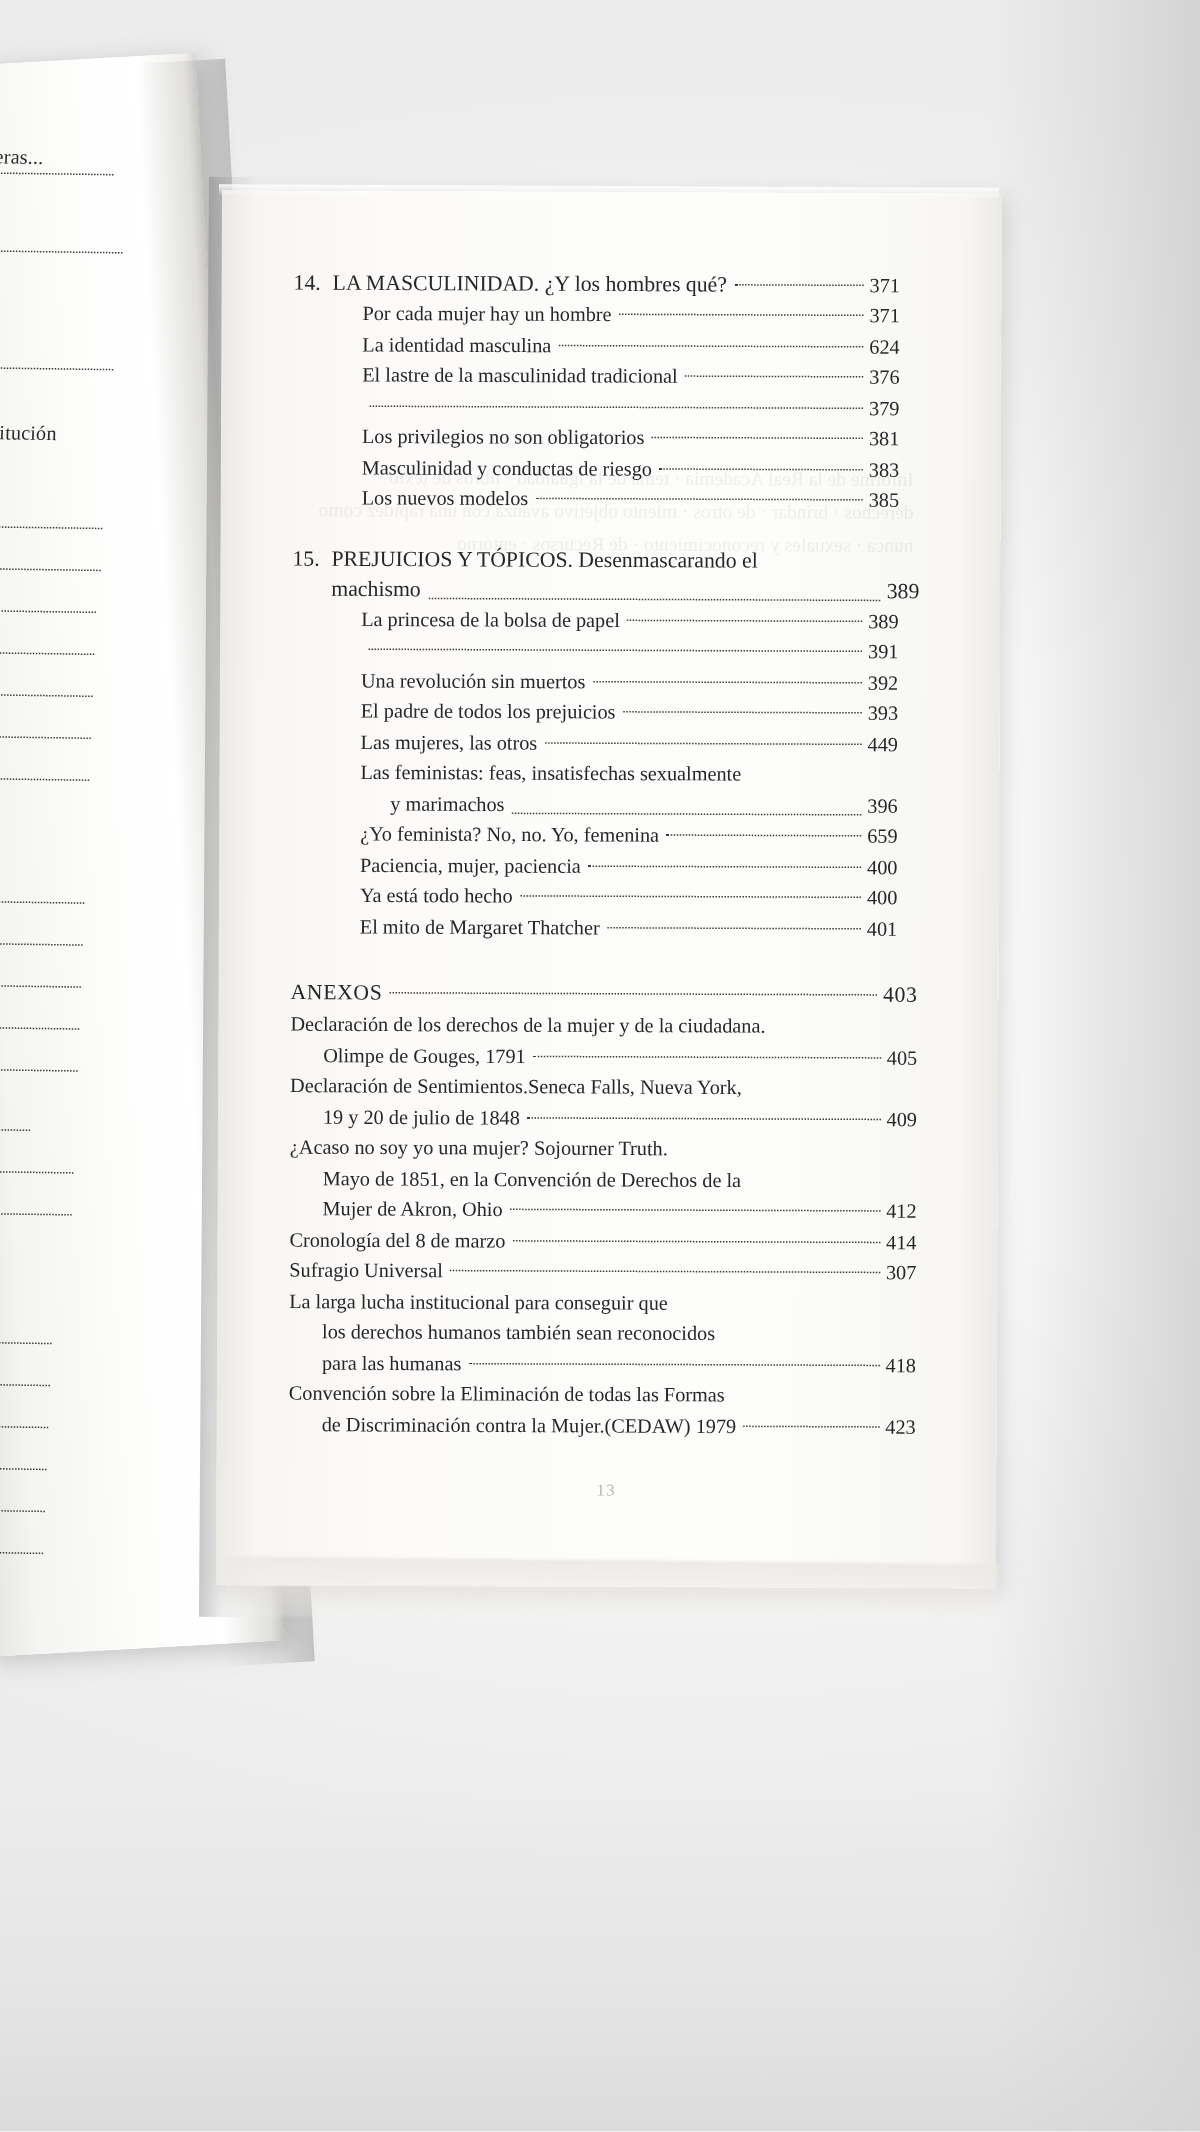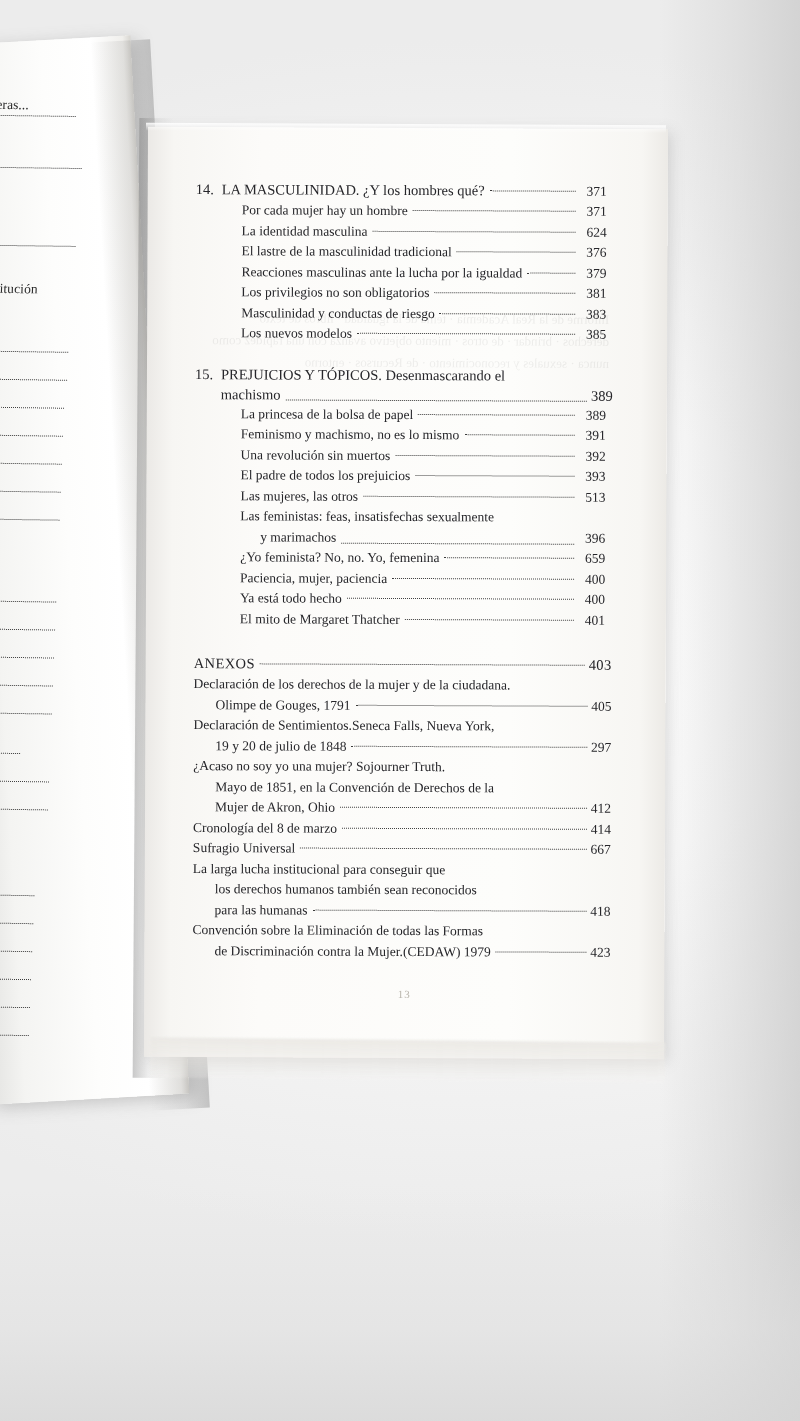--- a/index.html
+++ b/index.html
@@ -119,21 +119,21 @@
     font-size: 14.5px;
     line-height: 20px;
   }
   .chap-num {
     width: 26px;
     flex: 0 0 26px;
     text-align: left;
   }
   .chap-head .pg, .entry .pg {
     flex: 0 0 34px;
-    text-align: center;
+    text-align: left;
     font-size: 13.5px;
   }
 
   .chap-head-2line { display: block; font-size: 14.5px; line-height: 20px; }
   .chap-head-2line .row1 { display: flex; }
   .chap-head-2line .row2 { display: flex; padding-left: 26px; }
 
   .dotfill {
     flex: 1 1 auto;
     margin: 0 4px 0 5px;
@@ -270,21 +270,20 @@
         <span class="txt">La identidad masculina</span>
         <span class="dotfill"></span>
         <span class="pg">624</span>
       </div>
       <div class="entry">
         <span class="txt">El lastre de la masculinidad tradicional</span>
         <span class="dotfill"></span>
         <span class="pg">376</span>
       </div>
       <div class="entry">
-        <span class="txt">Reacciones masculinas ante la lucha por la igualdad</span>
         <span class="dotfill"></span>
         <span class="pg">379</span>
       </div>
       <div class="entry">
         <span class="txt">Los privilegios no son obligatorios</span>
         <span class="dotfill"></span>
         <span class="pg">381</span>
       </div>
       <div class="entry">
         <span class="txt">Masculinidad y conductas de riesgo</span>
@@ -310,38 +309,37 @@
           <span class="pg">389</span>
         </div>
       </div>
 
       <div class="entry">
         <span class="txt">La princesa de la bolsa de papel</span>
         <span class="dotfill"></span>
         <span class="pg">389</span>
       </div>
       <div class="entry">
-        <span class="txt">Feminismo y machismo, no es lo mismo</span>
         <span class="dotfill"></span>
         <span class="pg">391</span>
       </div>
       <div class="entry">
         <span class="txt">Una revolución sin muertos</span>
         <span class="dotfill"></span>
         <span class="pg">392</span>
       </div>
       <div class="entry">
         <span class="txt">El padre de todos los prejuicios</span>
         <span class="dotfill"></span>
         <span class="pg">393</span>
       </div>
       <div class="entry">
         <span class="txt">Las mujeres, las otros</span>
         <span class="dotfill"></span>
-        <span class="pg">513</span>
+        <span class="pg">449</span>
       </div>
 
       <div class="entry wrap">
         <span class="l1">Las feministas: feas, insatisfechas sexualmente</span>
         <span class="l2">
           <span class="txt">y marimachos</span>
           <span class="dotfill"></span>
           <span class="pg">396</span>
         </span>
       </div>
@@ -387,21 +385,21 @@
       </div>
 
       <div class="annex-entry">
         <div class="ln">
           <span class="txt">Declaración de Sentimientos. </span>
             <span class="txt it">Seneca Falls, Nueva York,</span>
         </div>
         <div class="ln ind">
           <span class="txt it">19 y 20 de julio de 1848</span>
           <span class="dotfill"></span>
-          <span class="pg">297</span>
+          <span class="pg">409</span>
         </div>
       </div>
 
       <div class="annex-entry">
         <div class="ln">
             <span class="txt">¿Acaso no soy yo una mujer? Sojourner Truth.</span>
           </div>
         <div class="ln ind">
             <span class="txt it">Mayo de 1851, en la Convención de Derechos de la</span>
           </div>
@@ -417,21 +415,21 @@
           <span class="txt">Cronología del 8 de marzo</span>
           <span class="dotfill"></span>
           <span class="pg">414</span>
         </div>
       </div>
 
       <div class="annex-entry">
         <div class="ln">
           <span class="txt">Sufragio Universal</span>
           <span class="dotfill"></span>
-          <span class="pg">667</span>
+          <span class="pg">307</span>
         </div>
       </div>
 
       <div class="annex-entry">
         <div class="ln">
             <span class="txt">La larga lucha institucional para conseguir que</span>
           </div>
         <div class="ln ind">
             <span class="txt">los derechos humanos también sean reconocidos</span>
           </div>

